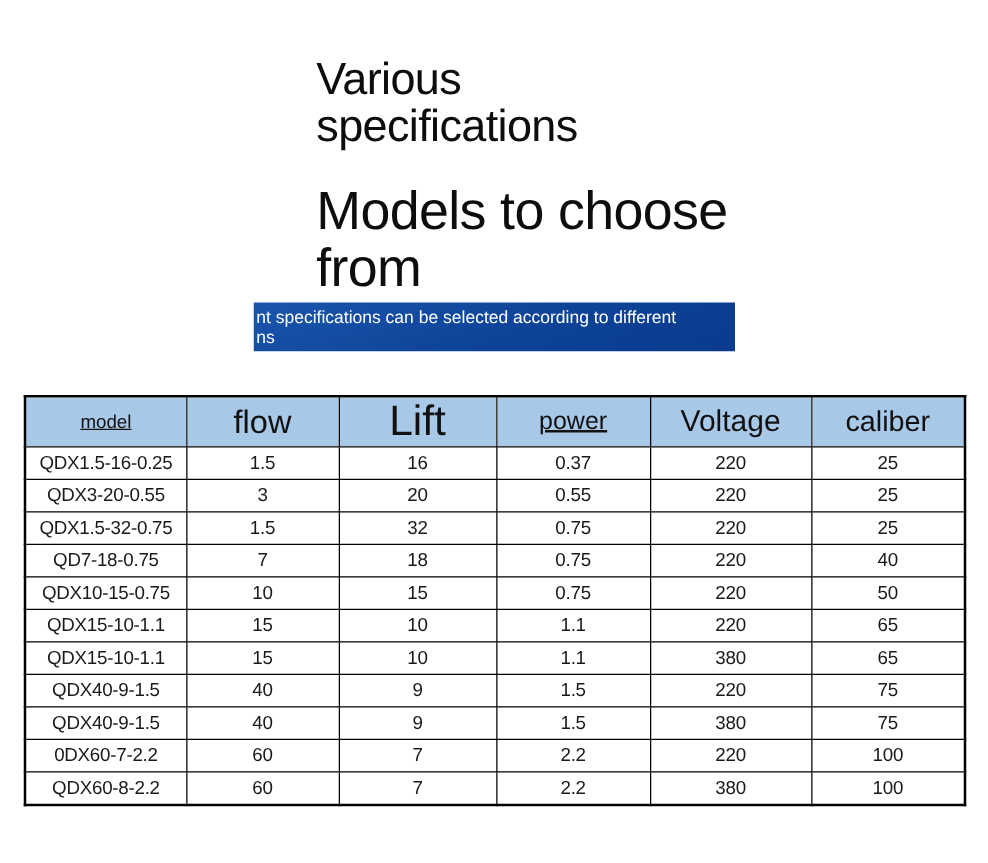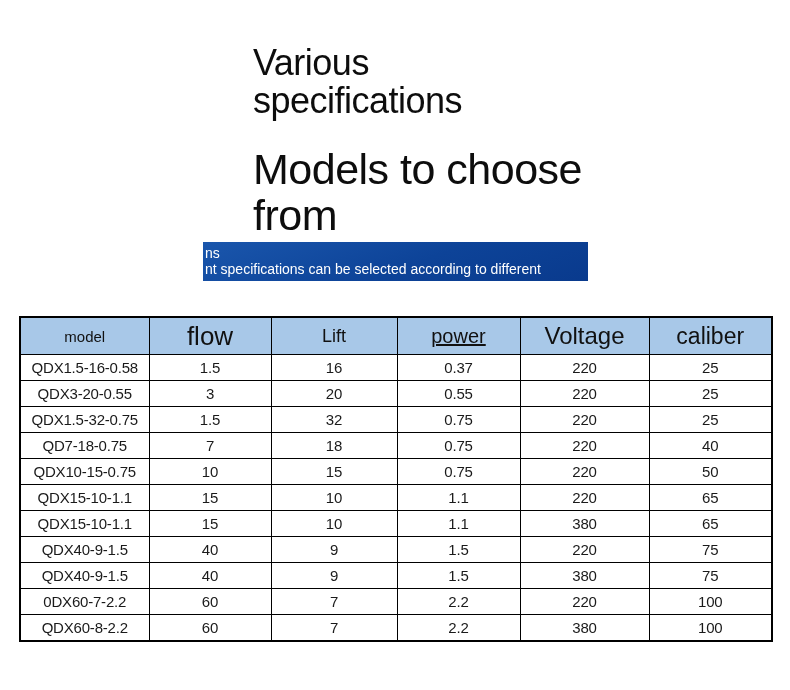--- a/index.html
+++ b/index.html
@@ -85,40 +85,40 @@
     border: 1px solid #000000;
     height: 25px;
     text-align: center;
     vertical-align: middle;
     font-size: 15px;
     color: #1a1a1a;
     padding: 0;
     letter-spacing: -0.2px;
     overflow: hidden;
   }
-  .th-model   { font-size: 15px; }
+  .th-model   { font-size: 15px; text-decoration: underline; }
   .th-flow    { font-size: 26px; }
-  .th-lift    { font-size: 18px; }
+  .th-lift    { font-size: 34px; }
   .th-power   { font-size: 20px; text-decoration: underline; }
   .th-voltage { font-size: 24px; margin-top: 48px; }
   .th-caliber { font-size: 23px; }
 </style>
 </head>
 <body>
 
 <div class="page">
 
   <div class="title-block">
     <div class="title-sub">Various specifications</div>
     <div class="title-main">Models to choose from</div>
   </div>
 
   <div class="banner">
+    <div>nt specifications can be selected according to different</div>
     <div>ns</div>
-    <div>nt specifications can be selected according to different</div>
   </div>
 
   <table class="spec-table">
     <colgroup>
       <col style="width:129px">
       <col style="width:122px">
       <col style="width:126px">
       <col style="width:123px">
       <col style="width:129px">
       <col style="width:123px">
@@ -128,21 +128,21 @@
         <th class="th-model">model</th>
         <th class="th-flow">flow</th>
         <th class="th-lift">Lift</th>
         <th class="th-power">power</th>
         <th class="th-voltage">Voltage</th>
         <th class="th-caliber">caliber</th>
       </tr>
     </thead>
     <tbody id="spec-table-body">
         <tr>
-          <td>QDX1.5-16-0.58</td>
+          <td>QDX1.5-16-0.25</td>
           <td>1.5</td>
           <td>16</td>
           <td>0.37</td>
           <td>220</td>
           <td>25</td>
         </tr>
         <tr>
           <td>QDX3-20-0.55</td>
           <td>3</td>
           <td>20</td>

